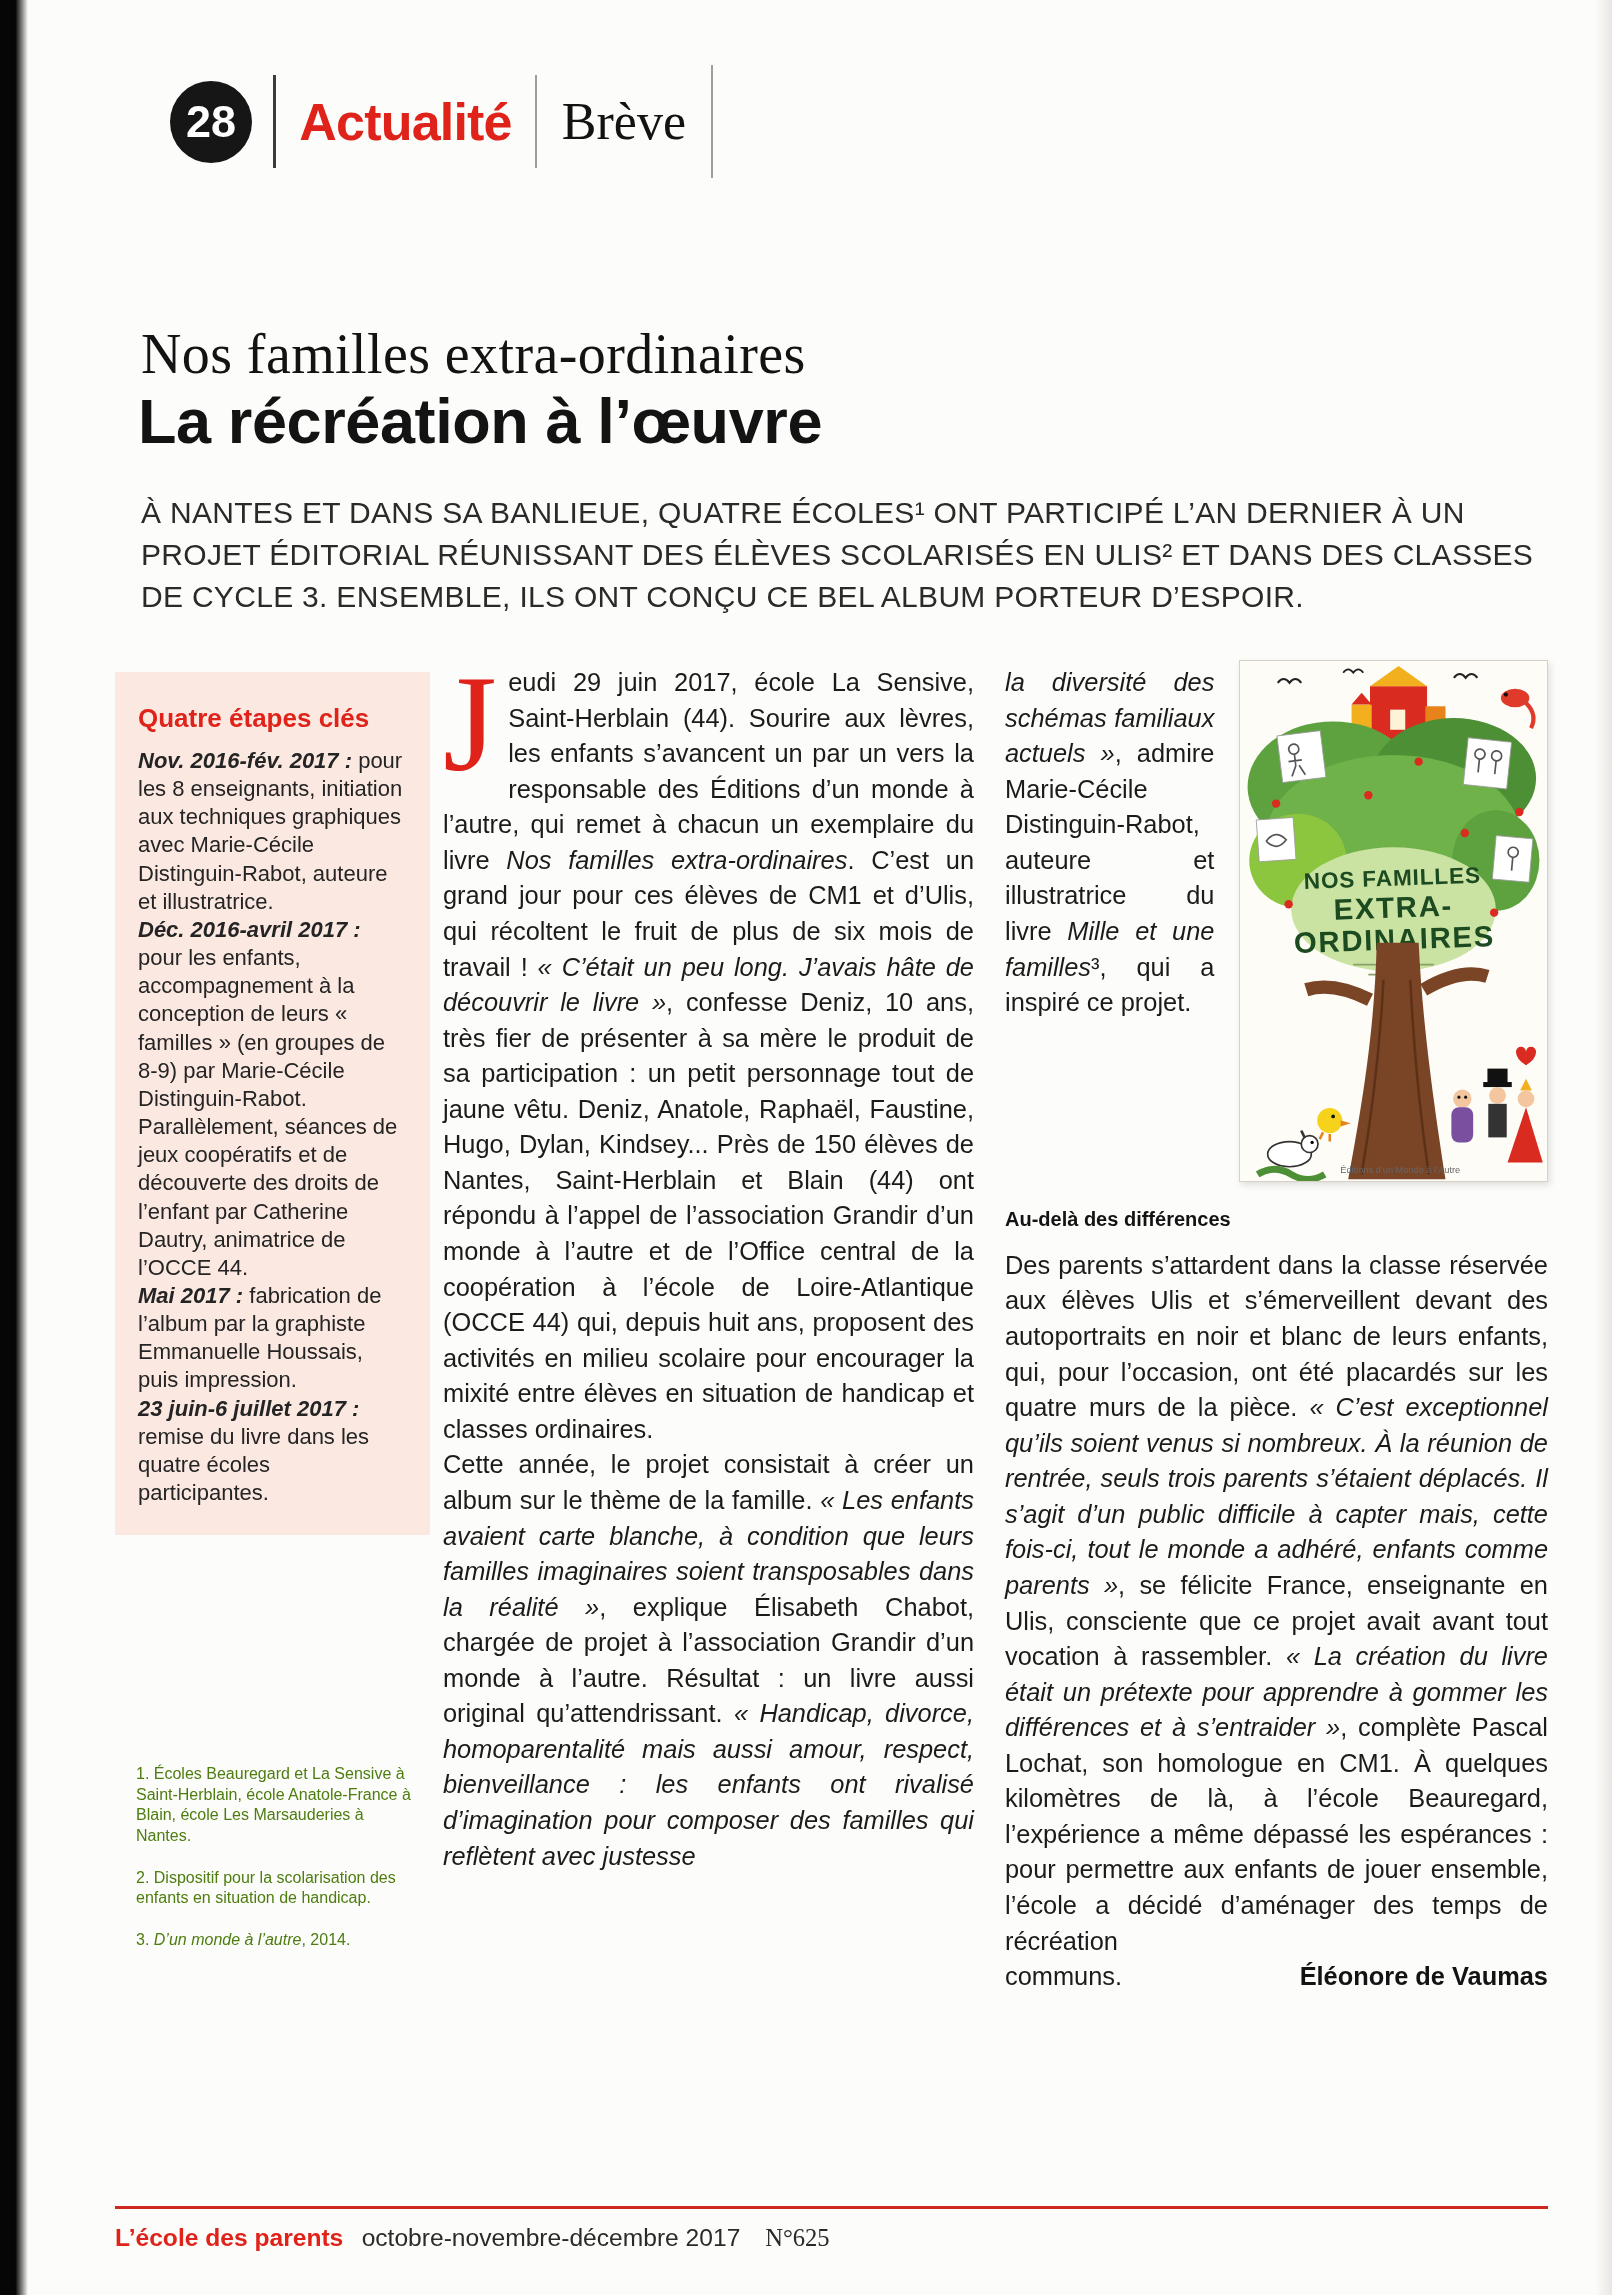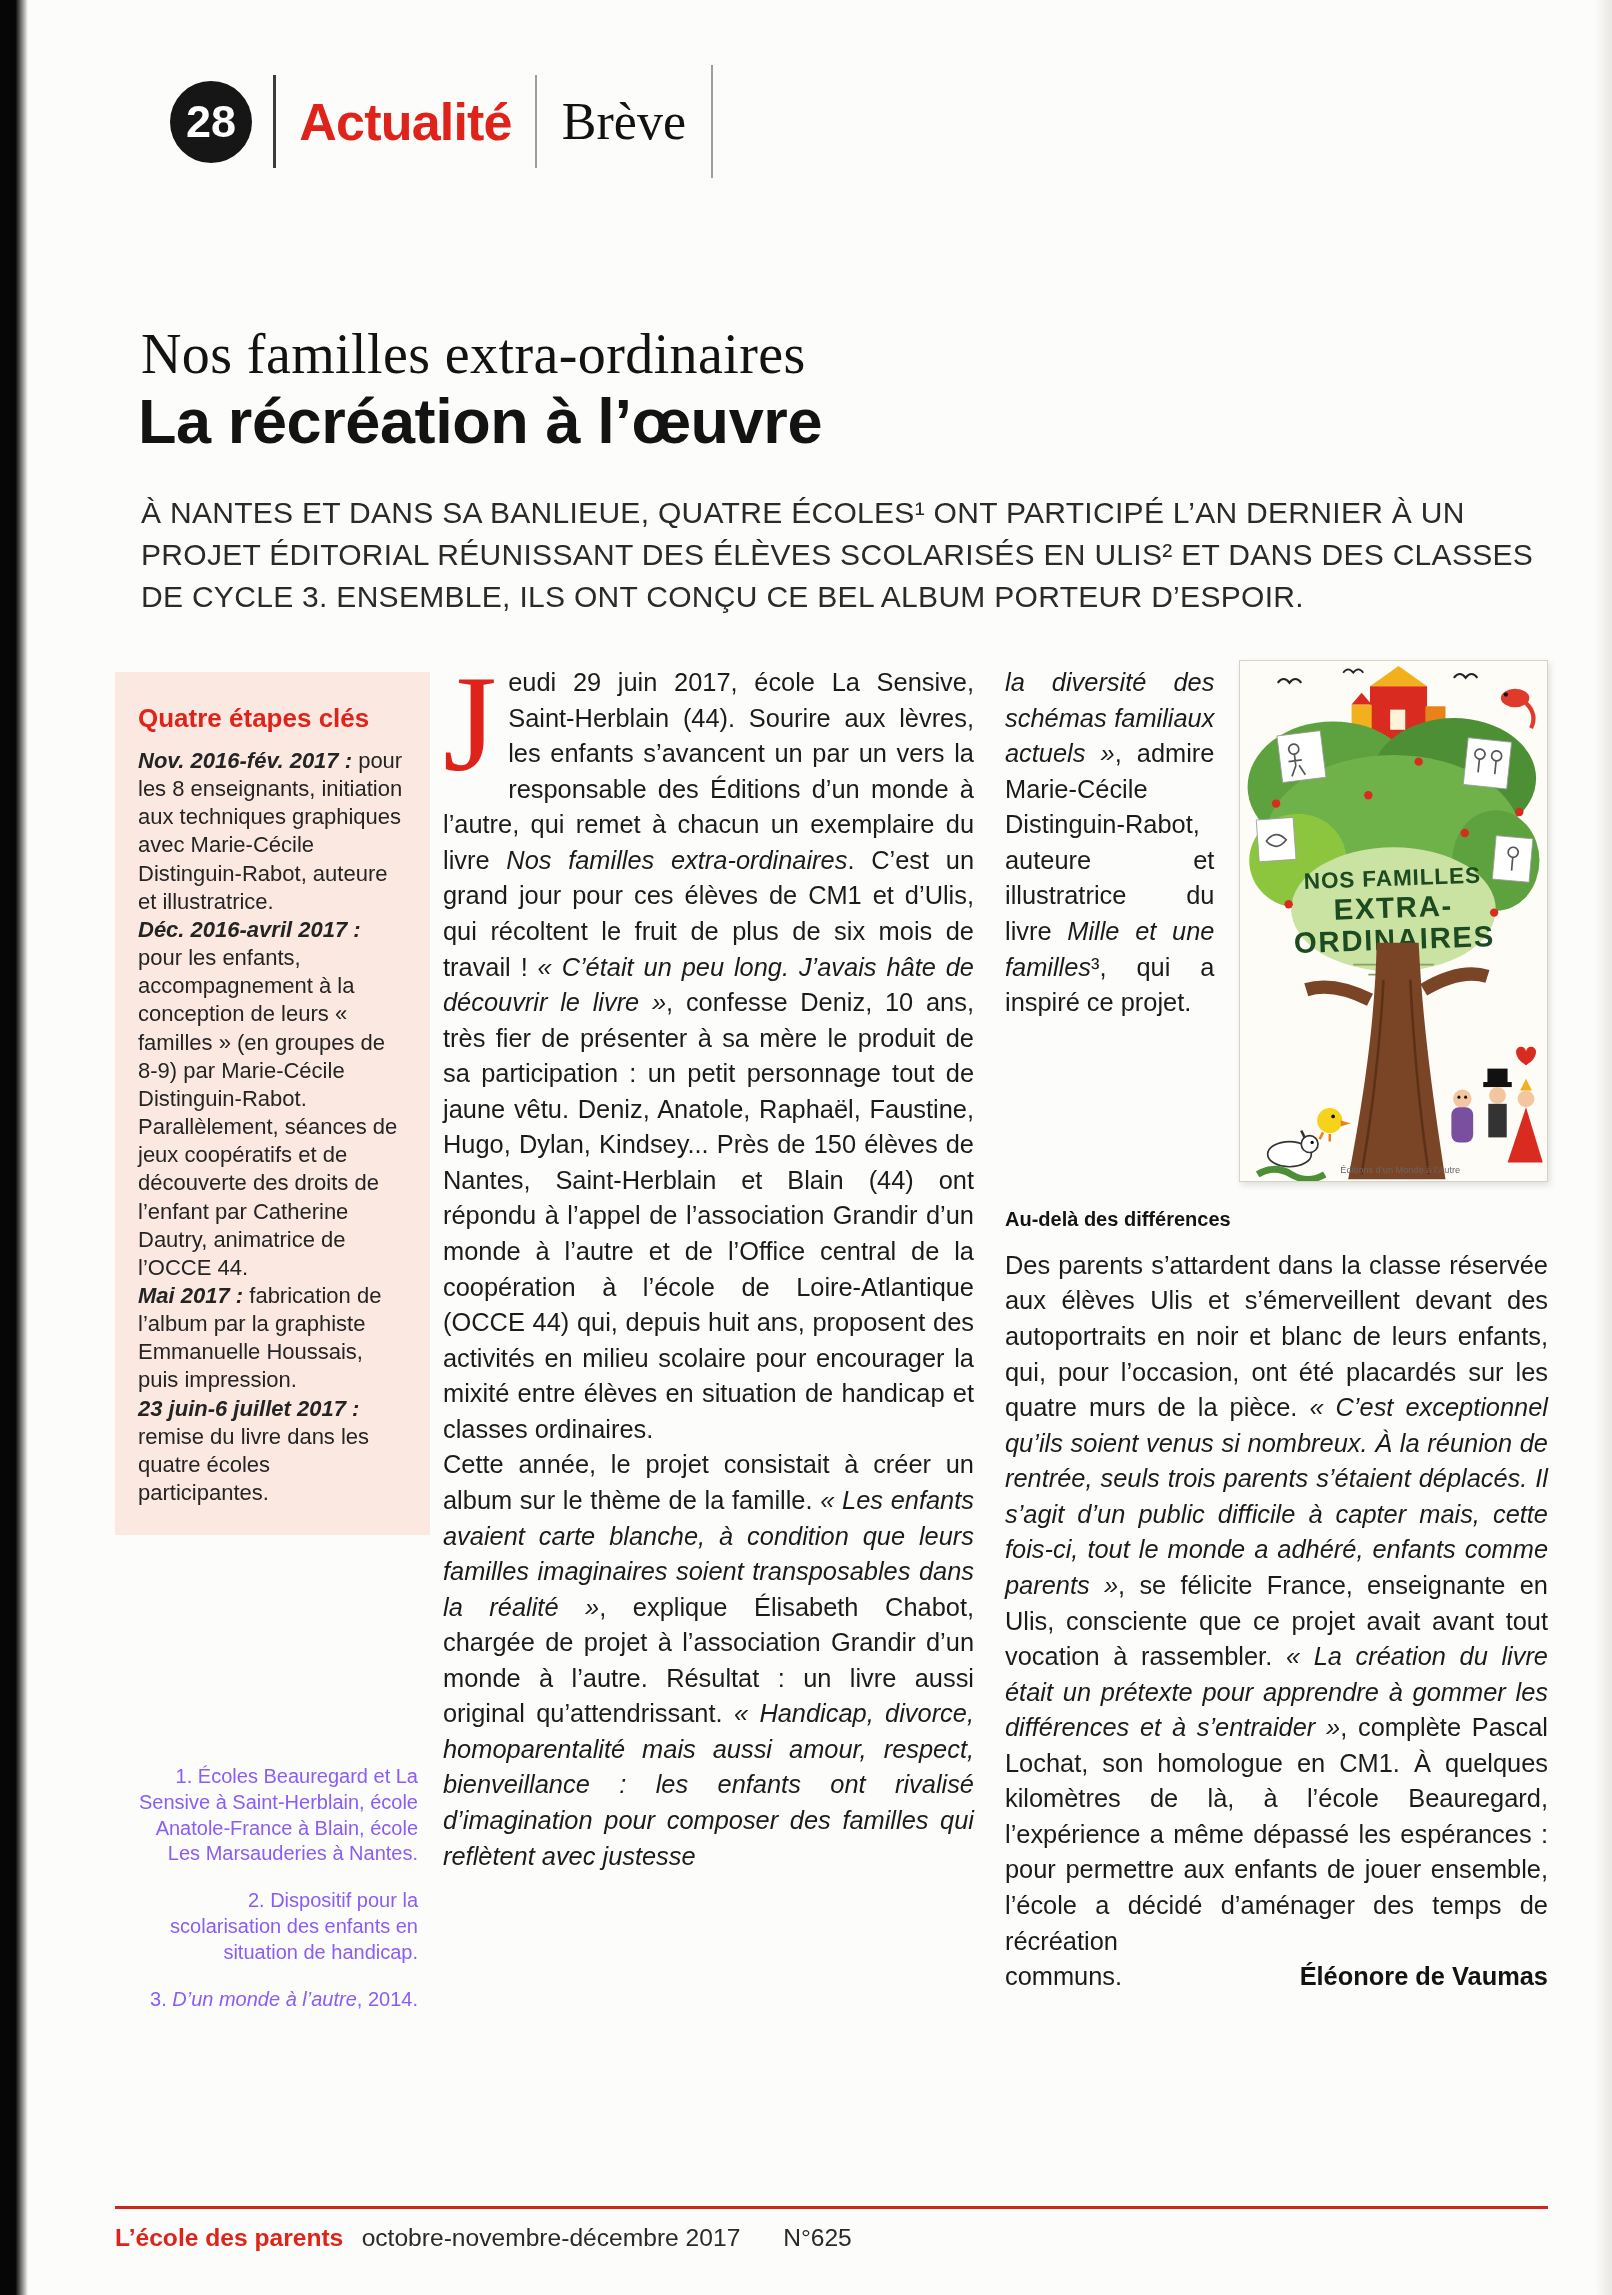--- a/index.html
+++ b/index.html
@@ -28,21 +28,21 @@
   .standfirst{position:absolute;left:141px;top:492px;width:1419px;margin:0;
         font-size:30px;line-height:1.4;color:#2a2a2a;letter-spacing:0.3px;}
 
   
   .stepbox{position:absolute;left:115px;top:672px;width:315px;box-sizing:border-box;
         padding:23px 23px 28px;background:#fbe9e1;}
   .stepbox h2{margin:8px 0 13px;font-size:26px;color:#e0231a;}
   .stepbox p{margin:0;font-size:22px;line-height:1.28;color:#242424;}
 
   
-  .footnotes{position:absolute;left:136px;top:1764px;width:282px;font-size:20px;line-height:1.29;color:#8b5cf6;text-align:right;}
+  .footnotes{position:absolute;left:136px;top:1764px;width:282px;font-size:16px;line-height:1.29;color:#4d7c0f;}
   .footnotes p{margin:0 0 21px;}
 
   
   .col{position:absolute;top:665px;font-size:25.4px;line-height:1.4;text-align:justify;color:#1b1b1b;}
   .col1{left:443px;width:531px;}
   .col2{left:1005px;width:543px;}
   .para{margin:0;hyphens:auto;}
   .dropcap{float:left;font-family:"Liberation Serif",serif;font-size:138px;line-height:.75;
         color:#e0231a;padding:6.6px 11.5px 0 0;}
   .cover{float:right;width:307px;height:520px;margin:-4.9px 0 23px 24.6px;background:#fdfcf7;
@@ -51,21 +51,21 @@
   .subhead{clear:both;margin:24.6px 0 14.8px;font-size:20px;font-weight:bold;text-align:left;color:#131313;}
   .p-last{text-align-last:justify;}
   .closing{display:flex;justify-content:space-between;align-items:flex-start;}
   .byline{font-weight:bold;color:#131313;}
 
   
   .footer-rule{position:absolute;left:115px;top:2206px;width:1433px;height:2.5px;background:#d0261e;}
   .footer{position:absolute;left:115px;top:2224px;font-size:24.6px;color:#2a2a2a;}
   .footer .mag{color:#e0231a;font-weight:bold;}
   .footer .issue{margin-left:11.5px;}
-  .footer .issue-no{margin-left:36px;}
+  .footer .issue-no{margin-left:18px;font-family:Liberation Serif, serif;}
 </style>
 </head>
 <body>
 
 <div class="page">
   <div class="scan-edge"></div>
   <div class="scan-edge-right"></div>
 
   <header class="masthead">
     <div class="pagenum">28</div>

